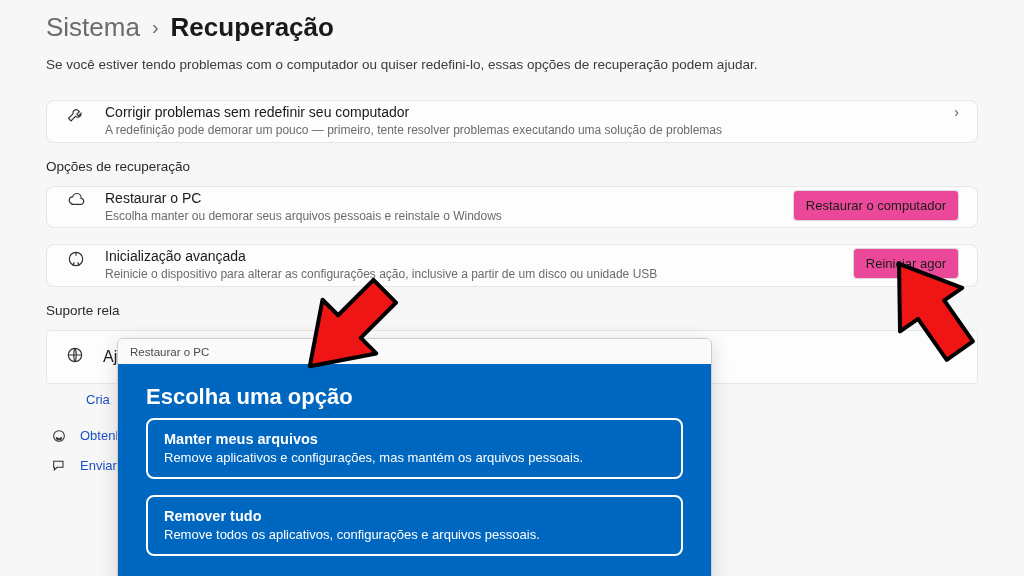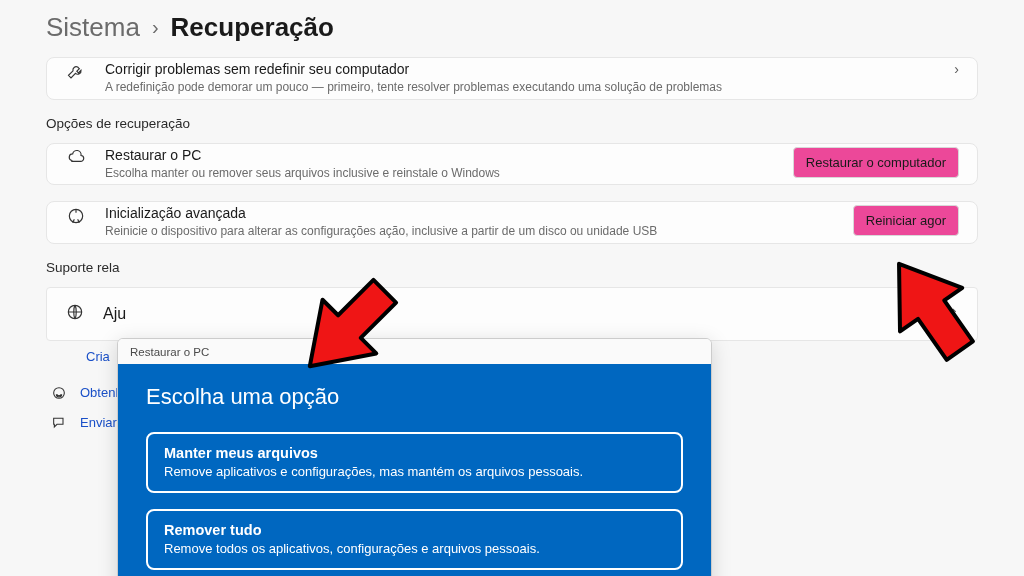--- a/index.html
+++ b/index.html
@@ -145,22 +145,22 @@
     padding: 7px 12px 6px 12px;
     background: #fafafa;
   }
   .dialog .blue {
     background: #0067c0;
     color: #fff;
     padding: 20px 28px 24px 28px;
   }
   .dialog .blue h2 {
     font-size: 22px;
-    font-weight: 400;
-    margin-bottom: 22px;
+    font-weight: 700;
+    margin-bottom: 8px;
   }
   .option-btn {
     border: 2px solid #fff;
     border-radius: 8px;
     padding: 11px 16px 12px 16px;
     margin-bottom: 16px;
     cursor: pointer;
   }
   .option-btn .ot {
     font-size: 14.5px;
@@ -182,20 +182,21 @@
 </head>
 <body>
 
 <div class="page">
   <div class="breadcrumb">
     <span class="bc-item">Sistema</span>
     <span class="bc-sep">›</span>
     <span class="bc-current">Recuperação</span>
   </div>
 
+  <p class="subtitle">Se você estiver tendo problemas com o computador ou quiser redefini-lo, essas opções de recuperação podem ajudar.</p>
 
   <div class="card">
     <span class="icon">
       <svg width="20" height="20" viewBox="0 0 24 24">
           <path d="M14 6a4 4 0 0 0-5.6 4.6L3 16l3 3 5.4-5.4A4 4 0 0 0 18 10l-3 3-2-2 3-3z"></path>
         </svg>
     </span>
     <div class="body">
       <div class="title">Corrigir problemas sem redefinir seu computador</div>
       <div class="desc">A redefinição pode demorar um pouco — primeiro, tente resolver problemas executando uma solução de problemas</div>
@@ -206,21 +207,21 @@
   <div class="section-label">Opções de recuperação</div>
 
   <div class="card">
     <span class="icon">
       <svg width="20" height="20" viewBox="0 0 24 24">
           <path d="M7 15a4 4 0 0 1 1-7.9A5 5 0 0 1 18 9a3.5 3.5 0 0 1-.5 7H7z"></path>
         </svg>
     </span>
     <div class="body">
       <div class="title">Restaurar o PC</div>
-      <div class="desc">Escolha manter ou remover seus arquivos inclusive e reinstale o Windows</div>
+      <div class="desc">Escolha manter ou demorar seus arquivos pessoais e reinstale o Windows</div>
     </div>
     <button class="btn">Restaurar o computador</button>
   </div>
 
   <div class="card">
     <span class="icon">
       <svg width="20" height="20" viewBox="0 0 24 24">
           <circle cx="12" cy="12" r="8"></circle>
           <path d="M12 4v4M8 20l2-4M16 20l-2-4"></path>
         </svg>

